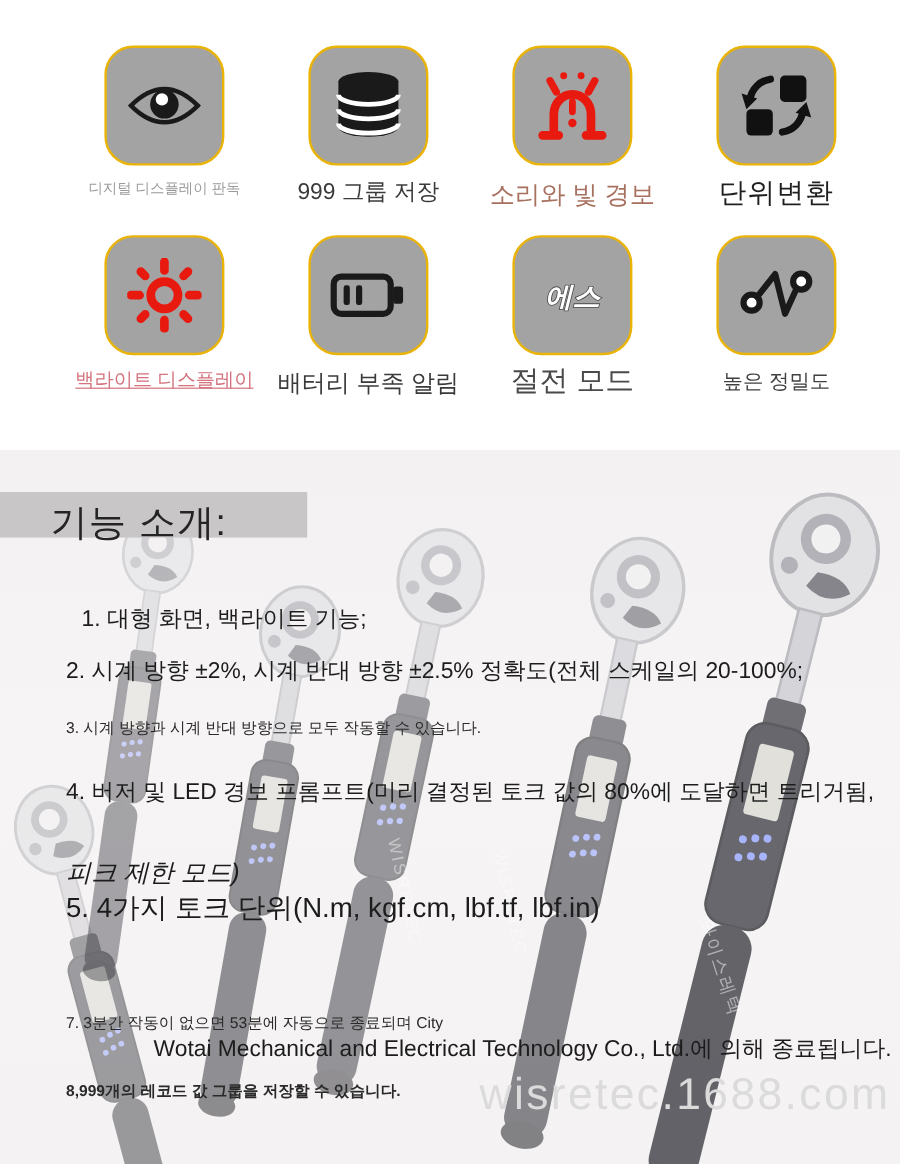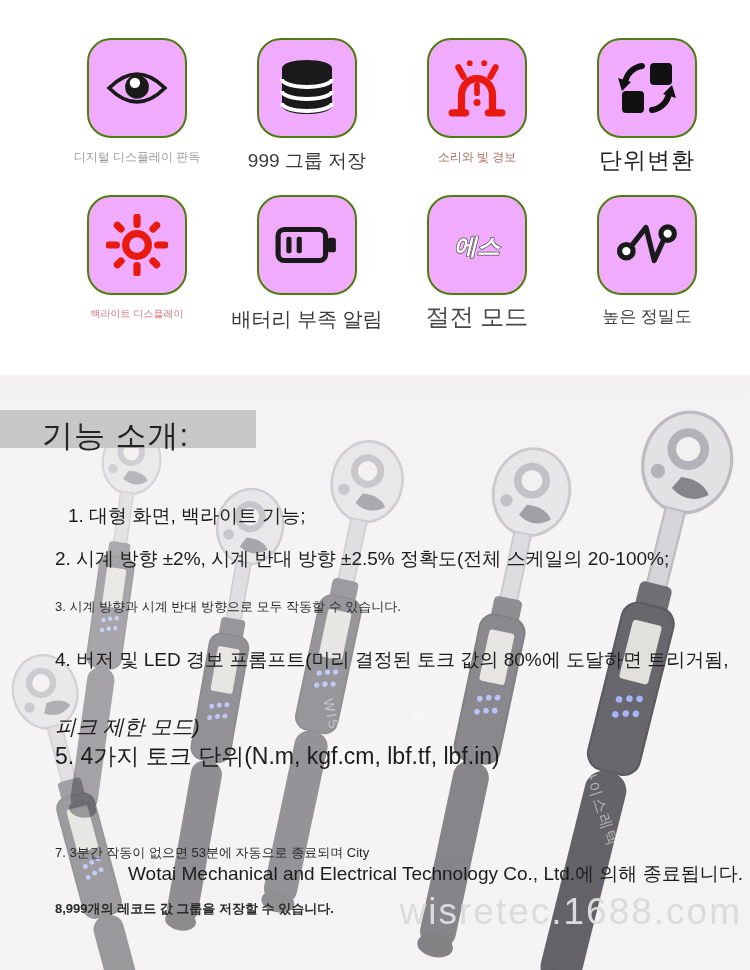--- a/index.html
+++ b/index.html
@@ -12,29 +12,29 @@
   
   .top-section{
     position:absolute;top:0;left:0;width:750px;height:375px;background:#fff;
   }
   .top-grid{
     display:grid;grid-template-columns:repeat(4,1fr);
     padding:38px 18px 0;row-gap:22px;margin-left:34px;
   }
   .feature-item{display:flex;flex-direction:column;align-items:center;}
   .icon-box{
-    width:96px;height:96px;border:2px solid #4d7c0f;border-radius:24px;
-    background:#f0abfc;display:flex;align-items:center;justify-content:center;
+    width:96px;height:96px;border:2px solid #eab308;border-radius:24px;
+    background:#a3a3a3;display:flex;align-items:center;justify-content:center;
   }
   .feature-label{margin-top:13px;white-space:nowrap;line-height:1.1;}
   .fi0 .feature-label{font-size:12px;color:#9b9b9b;}
   .fi1 .feature-label{font-size:19px;color:#3a3a3a;}
-  .fi2 .feature-label{font-size:12px;color:#a8705f;}
+  .fi2 .feature-label{font-size:21px;color:#a8705f;}
   .fi3 .feature-label{font-size:23px;color:#1f1f1f;letter-spacing:1px;margin-top:10px;}
-  .fi4 .feature-label{font-size:10px;color:#d4737e;}
+  .fi4 .feature-label{font-size:16px;color:#d4737e;text-decoration:underline;}
   .fi5 .feature-label{font-size:20px;color:#3a3a3a;}
   .fi6 .feature-label{font-size:24px;color:#4a4a4a;margin-top:9px;}
   .fi7 .feature-label{font-size:17px;color:#3f3f3f;}
   
   .photo-section{
     position:absolute;top:375px;left:0;width:750px;height:595px;
     background:linear-gradient(180deg,#f3f1f2 0%,#f6f4f4 40%,#f4f2f2 100%);
     overflow:hidden;
   }
   .photo-bg{position:absolute;top:0;left:0;width:750px;height:595px;}

